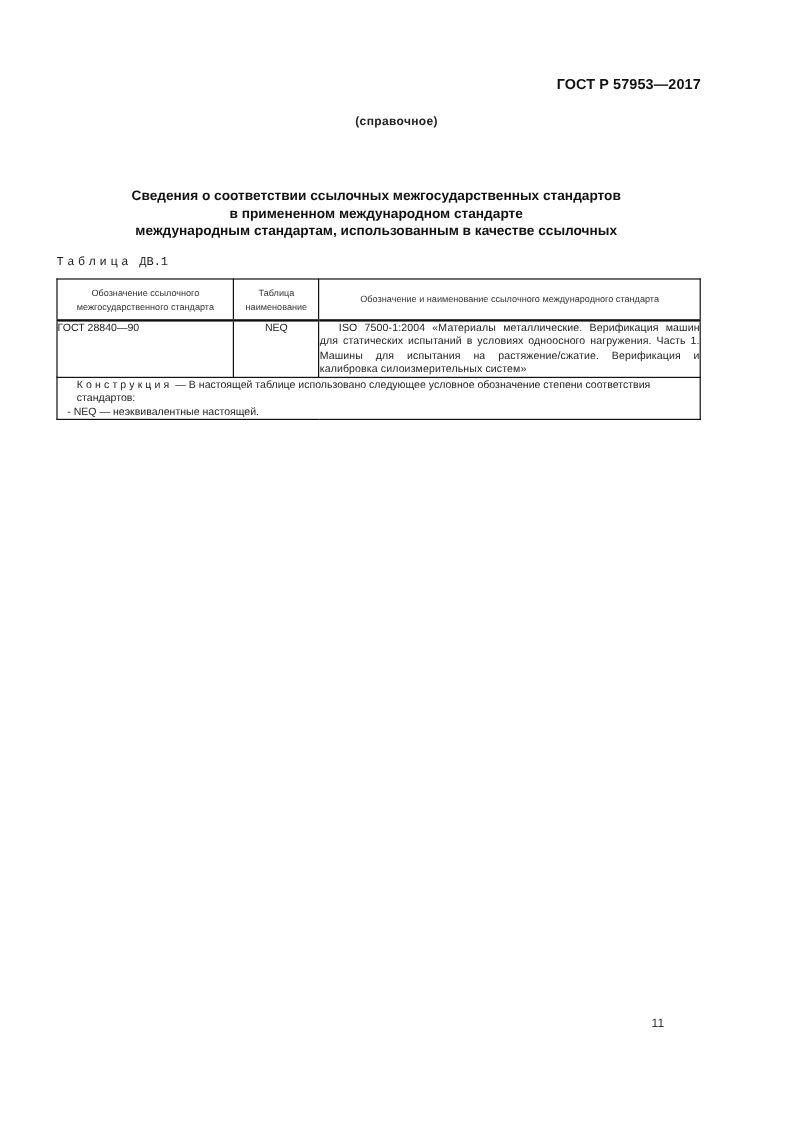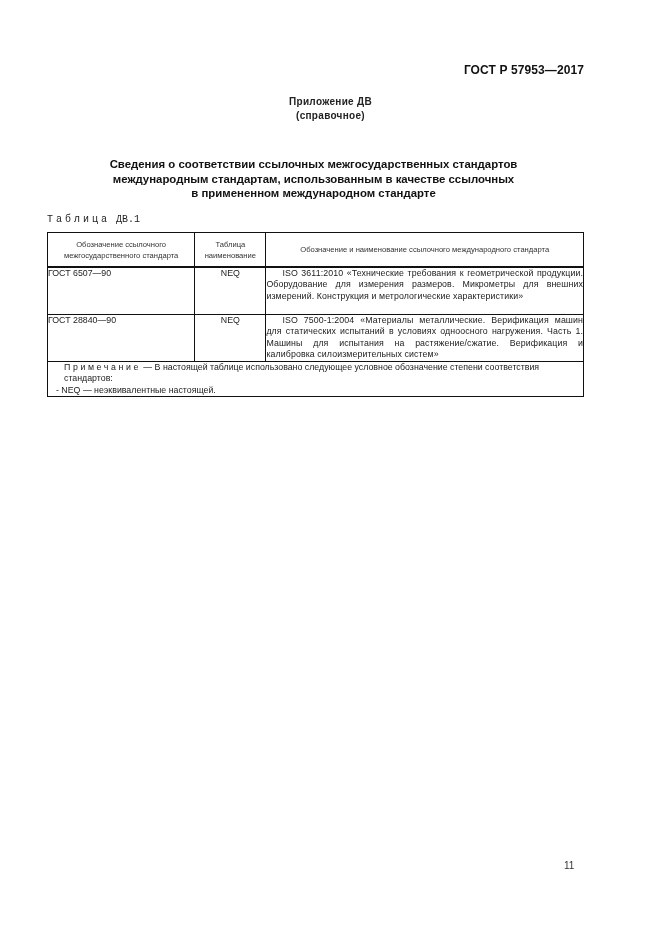--- a/index.html
+++ b/index.html
@@ -17,36 +17,35 @@
     .col1 { width: 147px; }
     .col2 { width: 71px; }
     .col3 { width: 317px; }
     td.c1 { padding: 4px 0 0 22px; text-align: left; height: 46px; }
     td.c2 { padding: 4px 0 0 0; text-align: center; }
     td.c3 { padding: 4px 6px 2px 6px; text-align: justify; line-height: 11.3px; text-indent: 16px; letter-spacing: 0.1px; }
     td.note { padding: 4px 6px 3px 4px; line-height: 11.3px; font-size: 8.8px; }
     .note-head { padding-left: 16px; }
     .note-head .spaced { letter-spacing: 2.6px; }
     .note-line { padding-left: 8px; }
-    .page-num { position: absolute; top: 848px; left: 564px; font-size: 10px; color: #333; margin-top: 12px; }
+    .page-num { position: absolute; top: 848px; left: 543px; font-size: 10px; color: #333; }
   </style>
 </head>
 <body>
 
 <div class="doc-code">ГОСТ Р 57953—2017</div>
 
 <div class="appendix">
-  <div>Приложение ДВ</div>
   <div class="sub">(справочное)</div>
 </div>
 
 <div class="title">
   <div>Сведения о соответствии ссылочных межгосударственных стандартов</div>
+  <div>в примененном международном стандарте</div>
   <div>международным стандартам, использованным в качестве ссылочных</div>
-  <div>в примененном международном стандарте</div>
 </div>
 
 <div class="table-label">
   <span class="spaced">Таблица</span>
   <span>ДВ.1</span>
 </div>
 
 <table class="main">
   <colgroup>
     <col class="col1">
@@ -63,31 +62,26 @@
         <div>Таблица</div>
         <div>наименование</div>
       </th>
       <th>
         <div>Обозначение и наименование ссылочного международного стандарта</div>
       </th>
     </tr>
   </thead>
   <tbody>
     <tr>
-      <td class="c1">ГОСТ 6507—90</td>
-      <td class="c2">NEQ</td>
-      <td class="c3">ISO 3611:2010 «Технические требования к геометрической продукции. Оборудование для измерения размеров. Микрометры для внешних измерений. Конструкция и метрологические характеристики»</td>
-    </tr>
-    <tr>
       <td class="c1">ГОСТ 28840—90</td>
       <td class="c2">NEQ</td>
       <td class="c3">ISO 7500-1:2004 «Материалы металлические. Верификация машин для статических испытаний в условиях одноосного нагружения. Часть 1. Машины для испытания на растяжение/сжатие. Верификация и калибровка силоизмерительных систем»</td>
     </tr>
     <tr>
       <td class="note" colspan="3">
-        <div class="note-head"><span class="spaced">Примечание</span><span> — </span><span>В настоящей таблице использовано следующее условное обозначение степени соответствия стандартов:</span></div>
+        <div class="note-head"><span class="spaced">Конструкция</span><span> — </span><span>В настоящей таблице использовано следующее условное обозначение степени соответствия стандартов:</span></div>
         <div class="note-line">- NEQ — неэквивалентные настоящей.</div>
       </td>
     </tr>
   </tbody>
 </table>
 
 <div class="page-num">11</div>
 
 </body></html>

